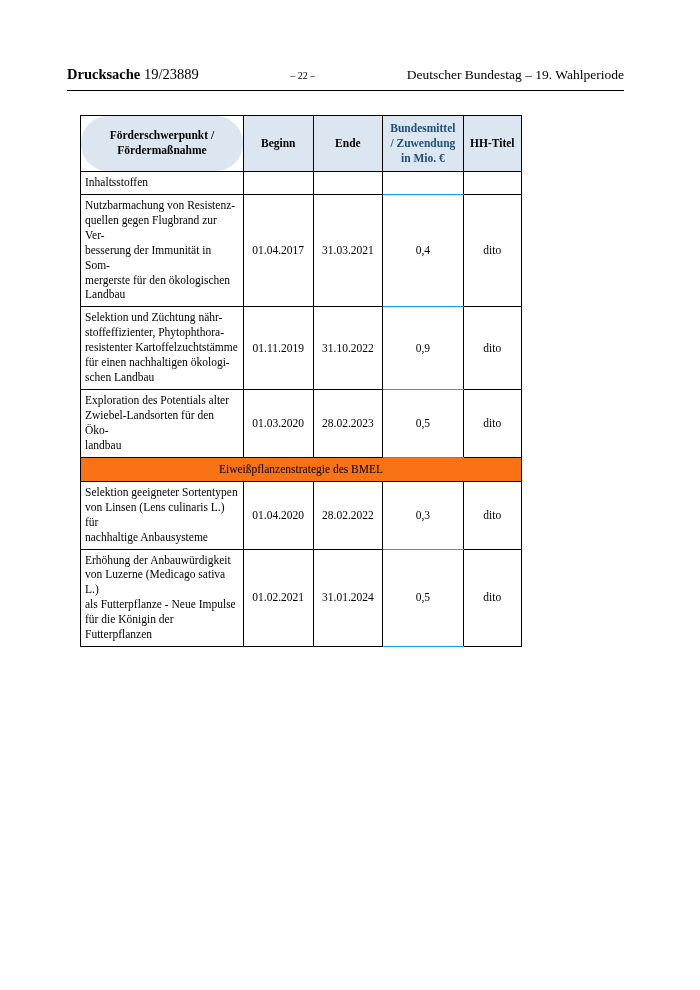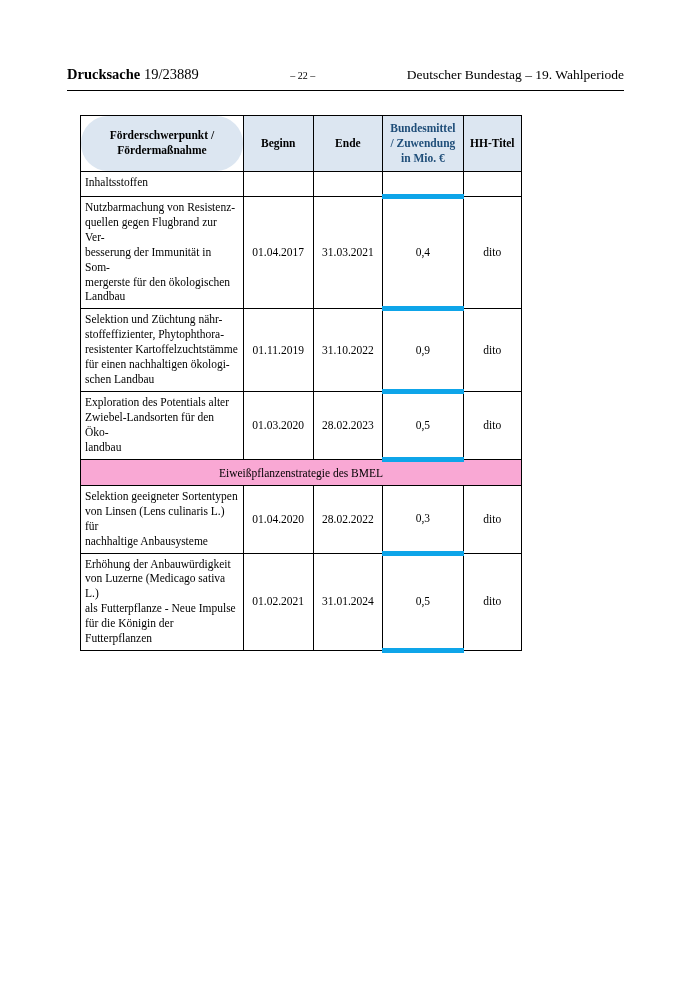--- a/index.html
+++ b/index.html
@@ -71,24 +71,24 @@
     white-space: pre-line;
     vertical-align: top;
     padding: 3px 4px 4px 4px;
   }
   td.cell-center {
     text-align: center;
     white-space: pre-line;
   }
   td.cell-mittel {
     border-top: 1px solid #9dc3e6;
-    border-bottom: 5px solid #0ea5e9;
+    border-bottom: 1px solid #0ea5e9;
   }
   tr.section-row td {
-    background: #f9a8d4;
+    background: #f97316;
     text-align: center;
     font-size: 11.5px;
     padding: 4px 2px;
   }
   tr.empty-row td {
     height: 14px;
   }
 </style>
 </head>
 <body>

